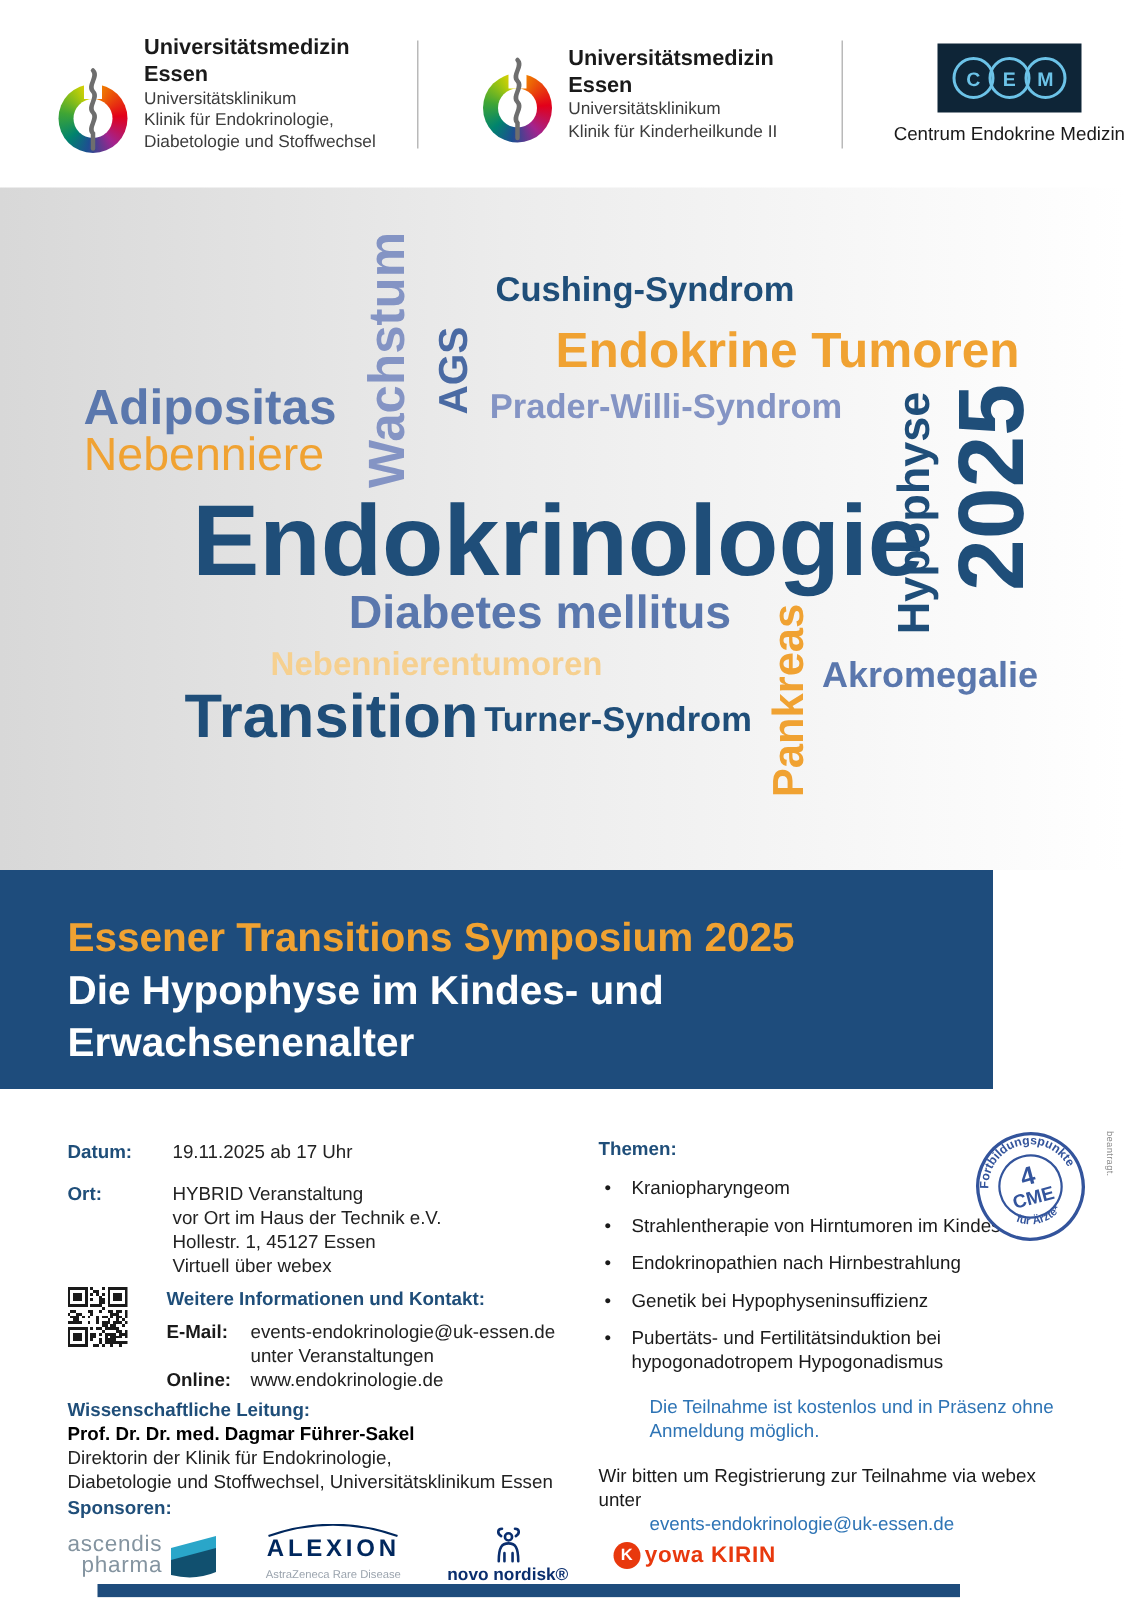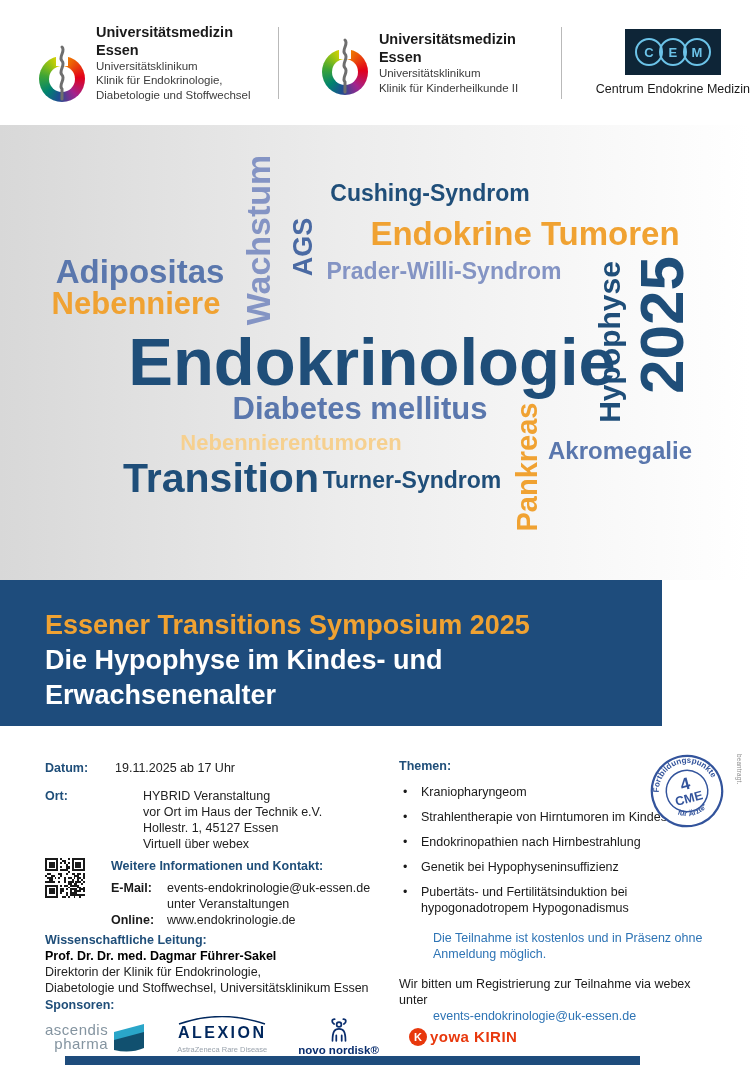--- a/index.html
+++ b/index.html
@@ -38,21 +38,21 @@
   .banner-title{font-size:27px;font-weight:bold;color:#f0a232;line-height:35px;}
   .banner-subtitle{font-size:27px;font-weight:bold;color:#fff;line-height:35px;}
 
   
   .details{position:absolute;top:726px;left:0;width:750px;height:331px;font-size:12.5px;line-height:16px;}
   .navy-b{color:#1f4e79;font-weight:bold;}
   .blue-t{color:#2e74b5;margin-left:34px;}
   .row{position:absolute;display:flex;}
   .lbl{width:70px;flex:0 0 70px;}
   .datum-row{left:45px;top:34px;}
-  .ort-row{left:45px;top:62px;gap:28px;}
+  .ort-row{left:45px;top:62px;}
   .contact-wrap{position:absolute;left:45px;top:132px;display:flex;gap:26px;}
   .qr{width:40px;height:40px;}
   .c-row{display:flex;}
   .c-lbl{width:56px;flex:0 0 56px;font-weight:bold;color:#1a1a1a;}
   .c-head{margin-bottom:6px;}
   .leitung{position:absolute;left:45px;top:206px;}
   .sponsor-label{position:absolute;left:45px;top:271px;}
   .sponsors{position:absolute;left:45px;top:290px;display:flex;align-items:center;gap:30px;}
   .asc{display:flex;align-items:center;gap:4px;}
   .asc-text{text-align:right;color:#8494a0;font-size:15px;line-height:14px;letter-spacing:.5px;}
@@ -128,21 +128,21 @@
     </div>
   </header>
 
   <div class="cloud">
       <span class="cloud-word" style="left: 258px; top: 115px; font-size: 34px; font-weight: 600; color: rgb(132, 148, 196); transform: translate(-50%, -50%) rotate(-90deg);">Wachstum</span>
       <span class="cloud-word" style="left: 303px; top: 122px; font-size: 27px; font-weight: 700; color: rgb(74, 106, 163); transform: translate(-50%, -50%) rotate(-90deg);">AGS</span>
       <span class="cloud-word" style="left: 430px; top: 68px; font-size: 23px; font-weight: 600; color: rgb(31, 78, 121); transform: translate(-50%, -50%);">Cushing-Syndrom</span>
       <span class="cloud-word" style="left: 525px; top: 108px; font-size: 33px; font-weight: 700; color: rgb(240, 162, 50); transform: translate(-50%, -50%);">Endokrine Tumoren</span>
       <span class="cloud-word" style="left: 140px; top: 146px; font-size: 33px; font-weight: 700; color: rgb(90, 119, 173); transform: translate(-50%, -50%);">Adipositas</span>
       <span class="cloud-word" style="left: 444px; top: 146px; font-size: 23px; font-weight: 600; color: rgb(132, 148, 196); transform: translate(-50%, -50%);">Prader-Willi-Syndrom</span>
-      <span class="cloud-word" style="left: 136px; top: 178px; font-size: 31px; font-weight: 700; color: rgb(240, 162, 50); transform: translate(-50%, -50%);">Nebenniere</span>
+      <span class="cloud-word" style="left: 136px; top: 178px; font-size: 31px; font-weight: 400; color: rgb(240, 162, 50); transform: translate(-50%, -50%);">Nebenniere</span>
       <span class="cloud-word" style="left: 372px; top: 236px; font-size: 67px; font-weight: 700; color: rgb(31, 78, 121); transform: translate(-50%, -50%);">Endokrinologie</span>
       <span class="cloud-word" style="left: 360px; top: 283px; font-size: 31px; font-weight: 700; color: rgb(90, 119, 173); transform: translate(-50%, -50%);">Diabetes mellitus</span>
       <span class="cloud-word" style="left: 291px; top: 318px; font-size: 22px; font-weight: 600; color: rgb(246, 208, 143); transform: translate(-50%, -50%);">Nebennierentumoren</span>
       <span class="cloud-word" style="left: 620px; top: 326px; font-size: 24px; font-weight: 600; color: rgb(90, 119, 173); transform: translate(-50%, -50%);">Akromegalie</span>
       <span class="cloud-word" style="left: 221px; top: 353px; font-size: 41px; font-weight: 700; color: rgb(31, 78, 121); transform: translate(-50%, -50%);">Transition</span>
       <span class="cloud-word" style="left: 412px; top: 355px; font-size: 23px; font-weight: 600; color: rgb(31, 78, 121); transform: translate(-50%, -50%);">Turner-Syndrom</span>
       <span class="cloud-word" style="left: 527px; top: 342px; font-size: 29px; font-weight: 700; color: rgb(240, 162, 50); transform: translate(-50%, -50%) rotate(-90deg);">Pankreas</span>
       <span class="cloud-word" style="left: 610px; top: 217px; font-size: 30px; font-weight: 600; color: rgb(31, 78, 121); transform: translate(-50%, -50%) rotate(-90deg);">Hypophyse</span>
       <span class="cloud-word" style="left: 662px; top: 200px; font-size: 62px; font-weight: 700; color: rgb(31, 78, 121); transform: translate(-50%, -50%) rotate(-90deg);">2025</span>
     </div>

